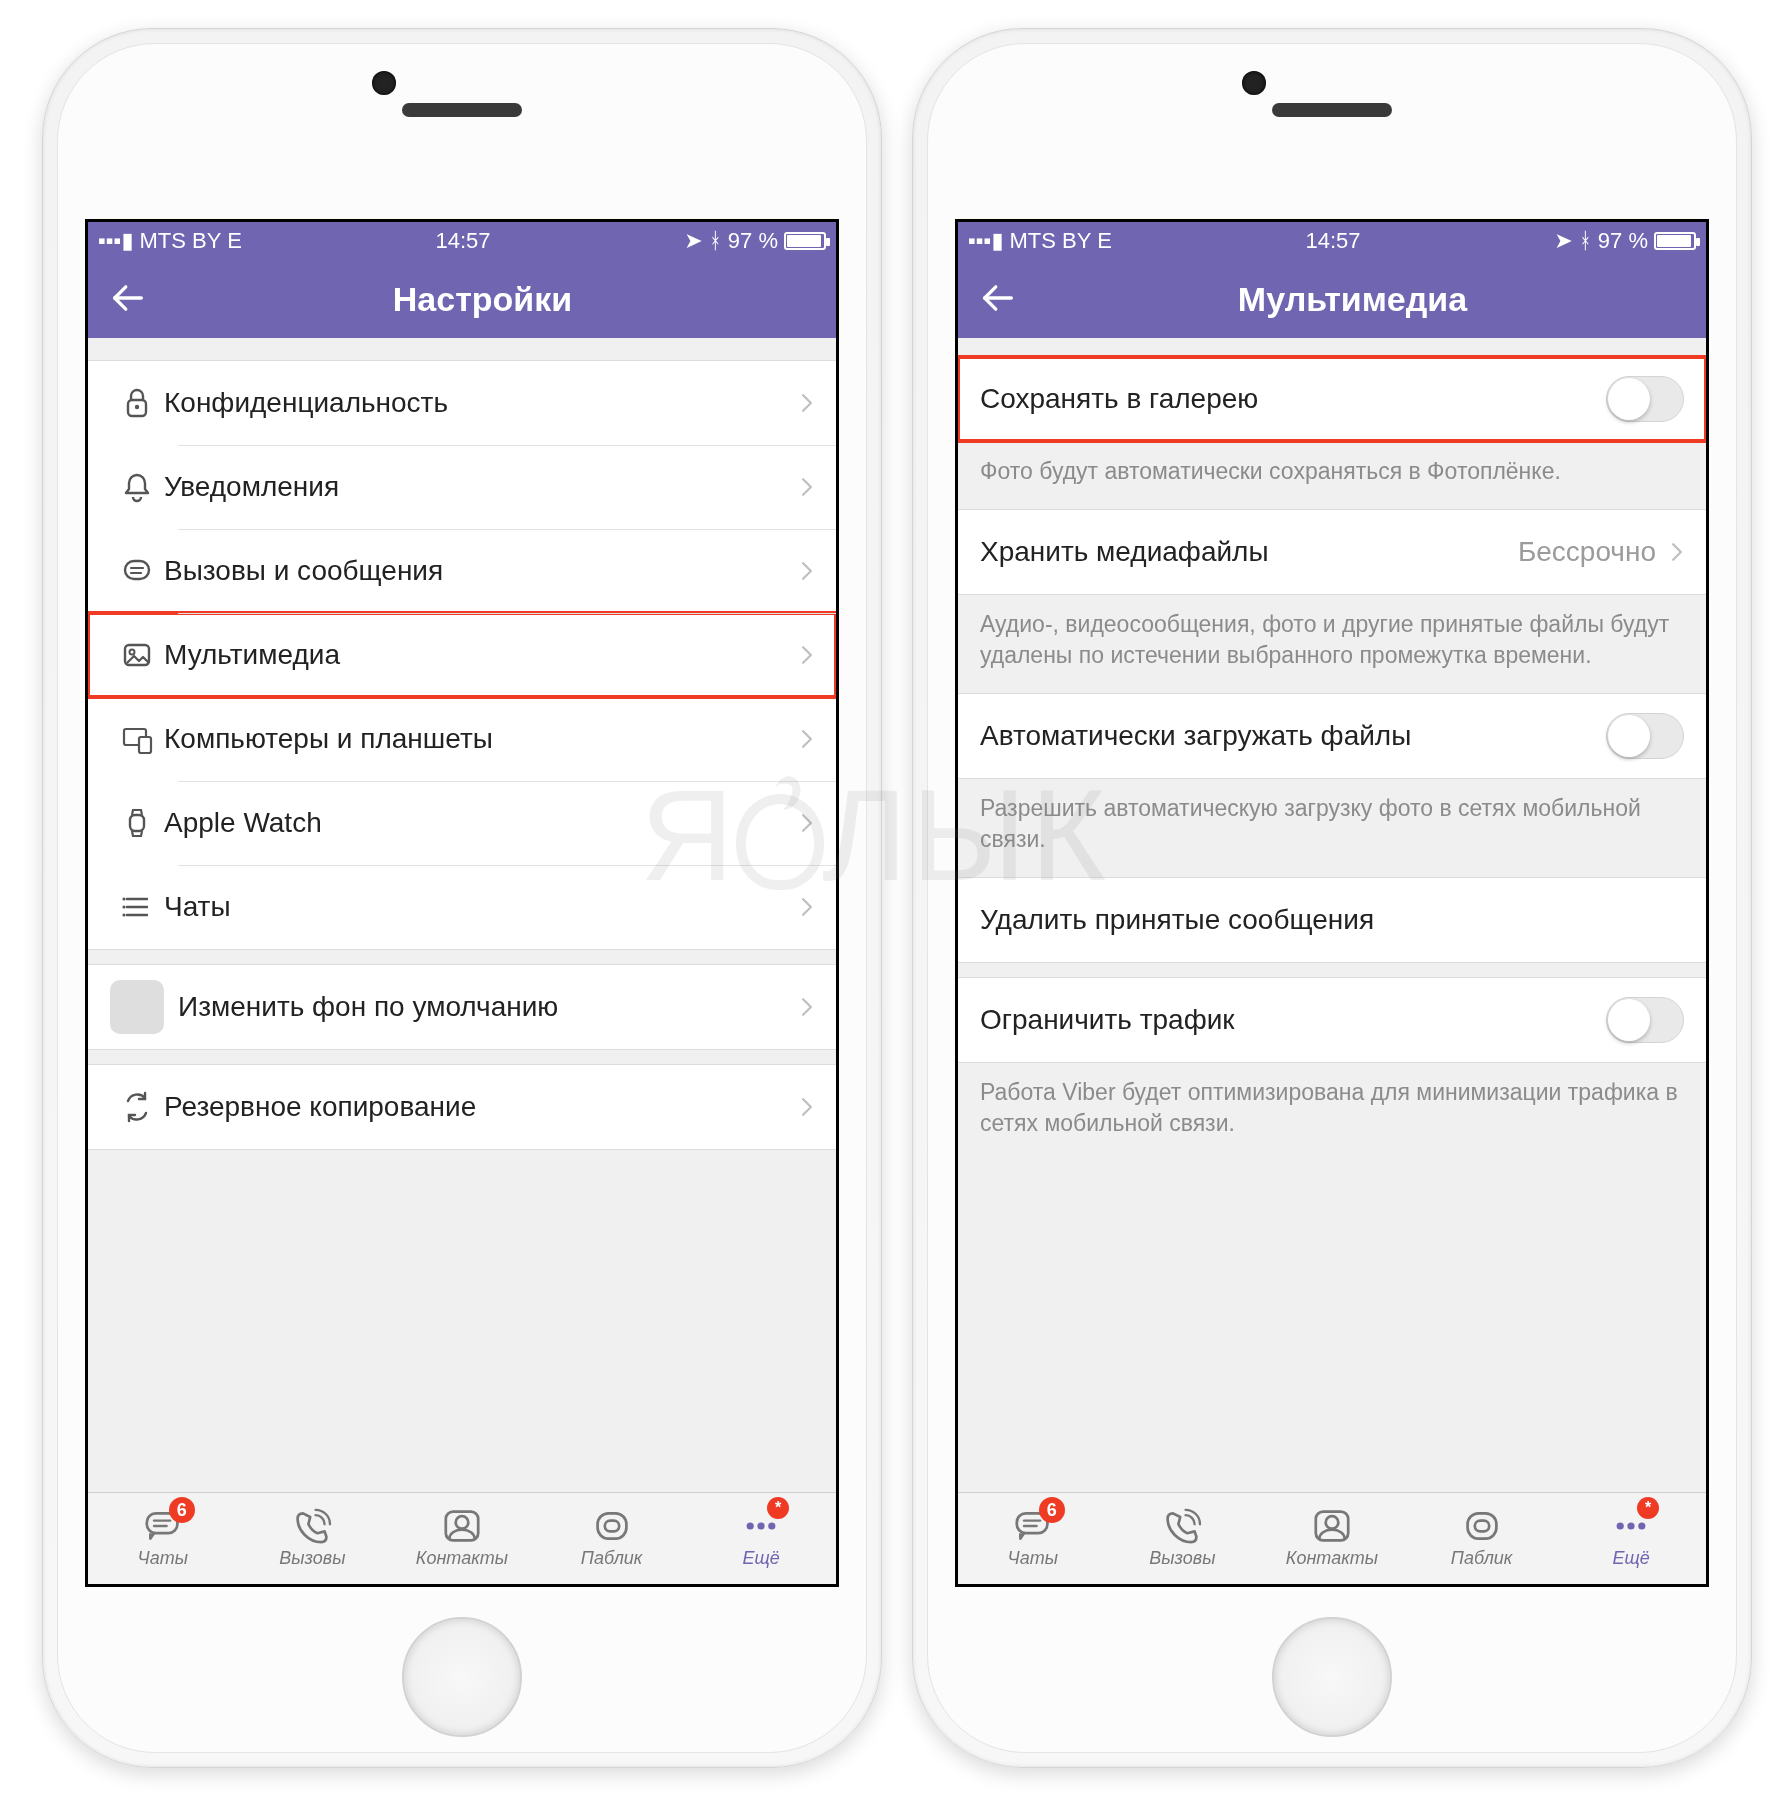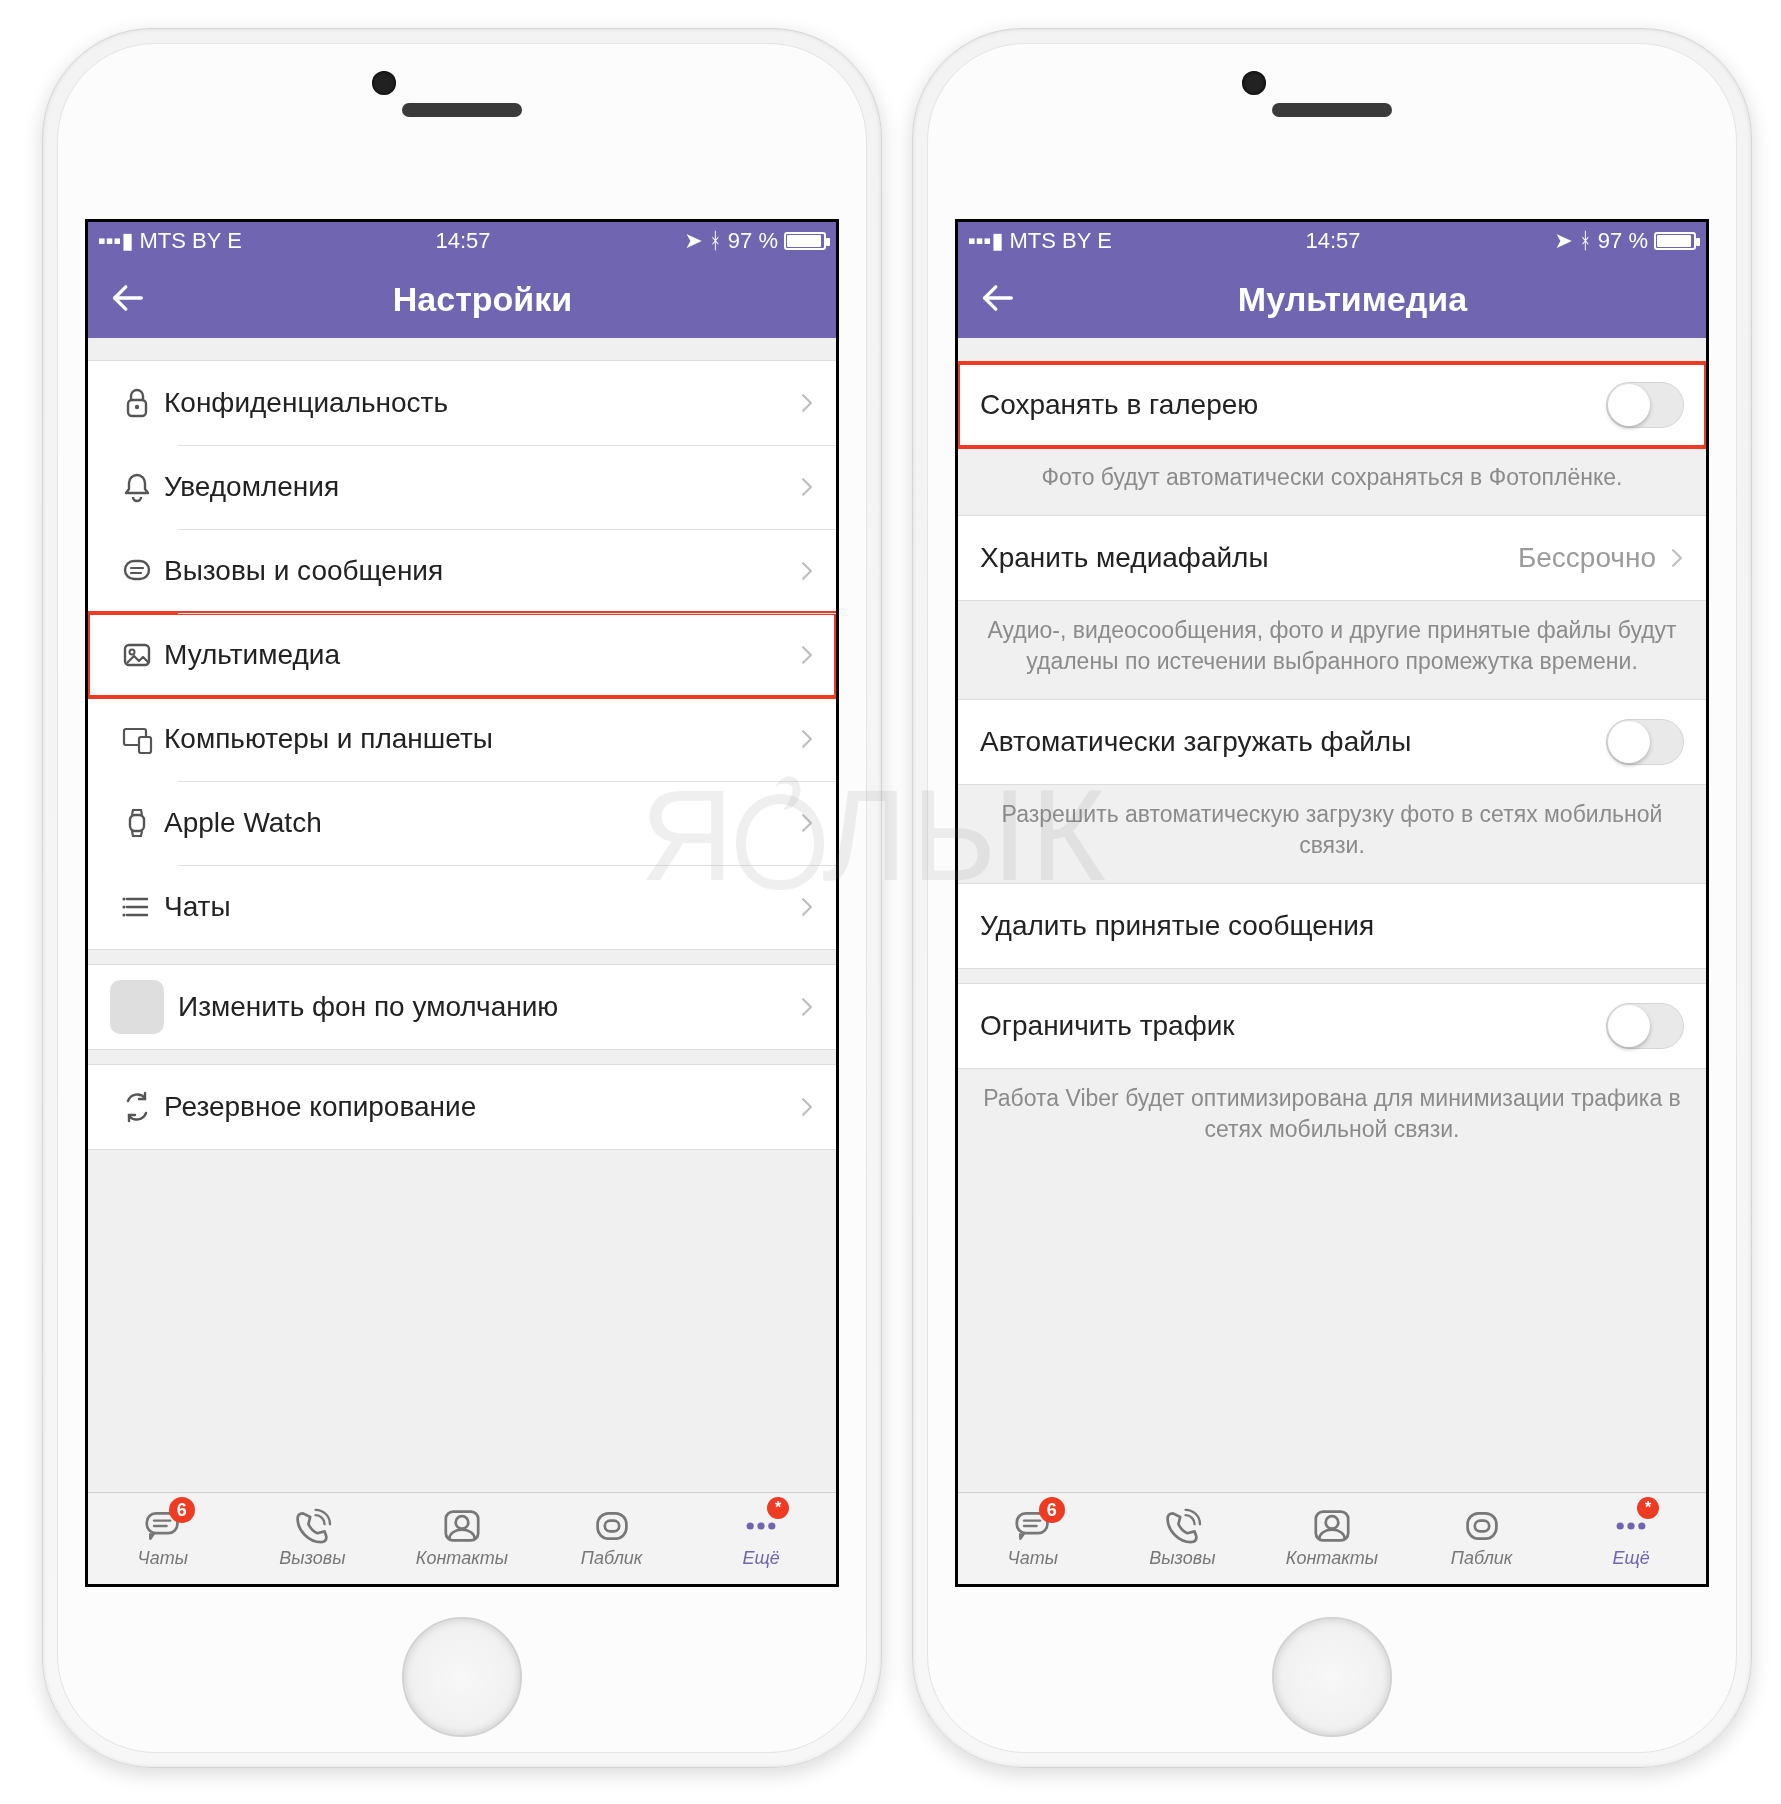--- a/index.html
+++ b/index.html
@@ -130,21 +130,21 @@
     width: 78px; height: 46px; border-radius: 23px;
     background: #e9e9e9; border:1px solid #d4d4d4; position: relative;
   }
   .switch .knob {
     position:absolute; top:1px; left:1px; width:42px; height:42px; border-radius:50%;
     background:#fff; box-shadow:0 2px 4px rgba(0,0,0,.25);
   }
 
   .gnote {
     padding: 10px 22px 8px;
-    font-size: 23px; color:#8b8b8b; line-height:1.35;text-align:center;
+    font-size: 23px; color:#8b8b8b; line-height:1.35;
   }
   .gnote.top{ padding-top: 14px;}
 
   .sqthumb {
     width: 54px; height: 54px; border-radius:10px; background:#dedede; margin-right: 14px;
   }
 
   .tabbar {
     position:absolute; left:0; right:0; bottom:0; height:92px;
     background:#f3f3f3; border-top:1px solid #cfcfcf;
@@ -496,21 +496,21 @@
       <div class="navhdr">
         <span class="back">
           <svg viewBox="0 0 36 32" width="40" height="40" style="color:#fff">
               <use href="#i-back"></use>
             </svg>
         </span>
         <span class="title">Мультимедиа</span>
       </div>
 
       <div class="body">
-        <div class="group" style="margin-top:24px">
+        <div class="group" style="margin-top:18px">
           <div class="row noicon highlight">
             <span class="rlabel">Сохранять в галерею</span>
             <span class="switch">
                 <span class="knob"></span>
               </span>
           </div>
         </div>
         <div class="gnote top">Фото будут автоматически сохраняться в Фотоплёнке.</div>
 
         <div class="group">

